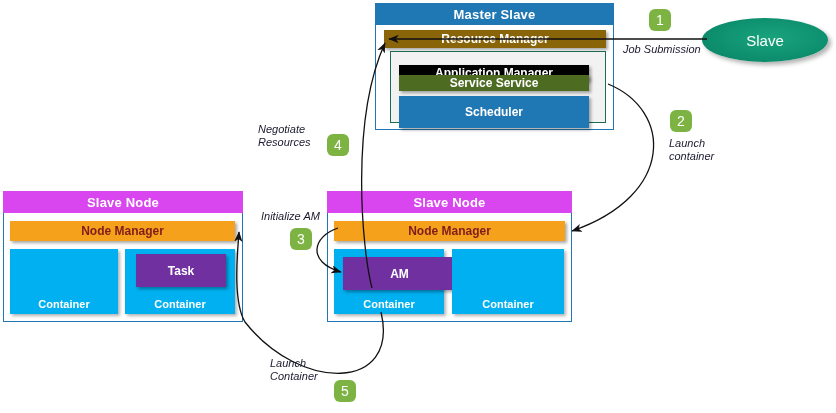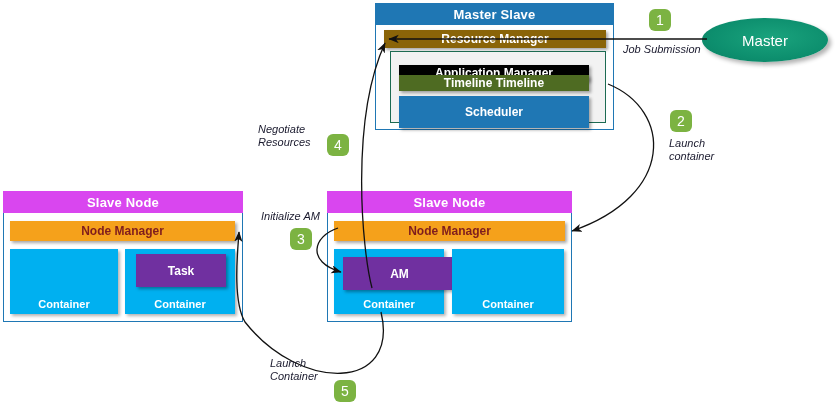--- a/index.html
+++ b/index.html
@@ -62,24 +62,24 @@
 <div id="stage">
 
   <div class="node-box" style="left:375px;top:3px;width:239px;height:127px;"></div>
   <div class="node-title master-title" style="left:375px;top:3px;width:239px;height:22px;">Master Slave</div>
 
   <div class="rm-bar" style="left:384px;top:30px;width:222px;height:18px;">Resource Manager</div>
 
   <div class="rm-inner" style="left:390px;top:51px;width:216px;height:72px;"></div>
 
   <div class="svc svc-appmgr" style="left:399px;top:55px;width:190px;height:16px;">Application  Manager</div>
-  <div class="svc svc-timeline" style="left:399px;top:75px;width:190px;height:16px;">Timeline Timeline</div>
+  <div class="svc svc-timeline" style="left:399px;top:75px;width:190px;height:16px;">Service Service</div>
   <div class="svc svc-sched" style="left:399px;top:96px;width:190px;height:32px;">Scheduler</div>
 
-  <div class="client-ellipse" style="left:702px;top:18px;width:126px;height:44px;">Master</div>
+  <div class="client-ellipse" style="left:702px;top:18px;width:126px;height:44px;">Slave</div>
 
   <div class="node-box" style="left:3px;top:191px;width:240px;height:131px;"></div>
   <div class="node-title slave-title" style="left:3px;top:191px;width:240px;height:22px;">Slave Node</div>
 
   <div class="nm-bar" style="left:10px;top:221px;width:225px;height:20px;">Node Manager</div>
 
   <div class="container-box" style="left:10px;top:249px;width:108px;height:65px;">
     <span class="container-label">Container</span>
   </div>
 

